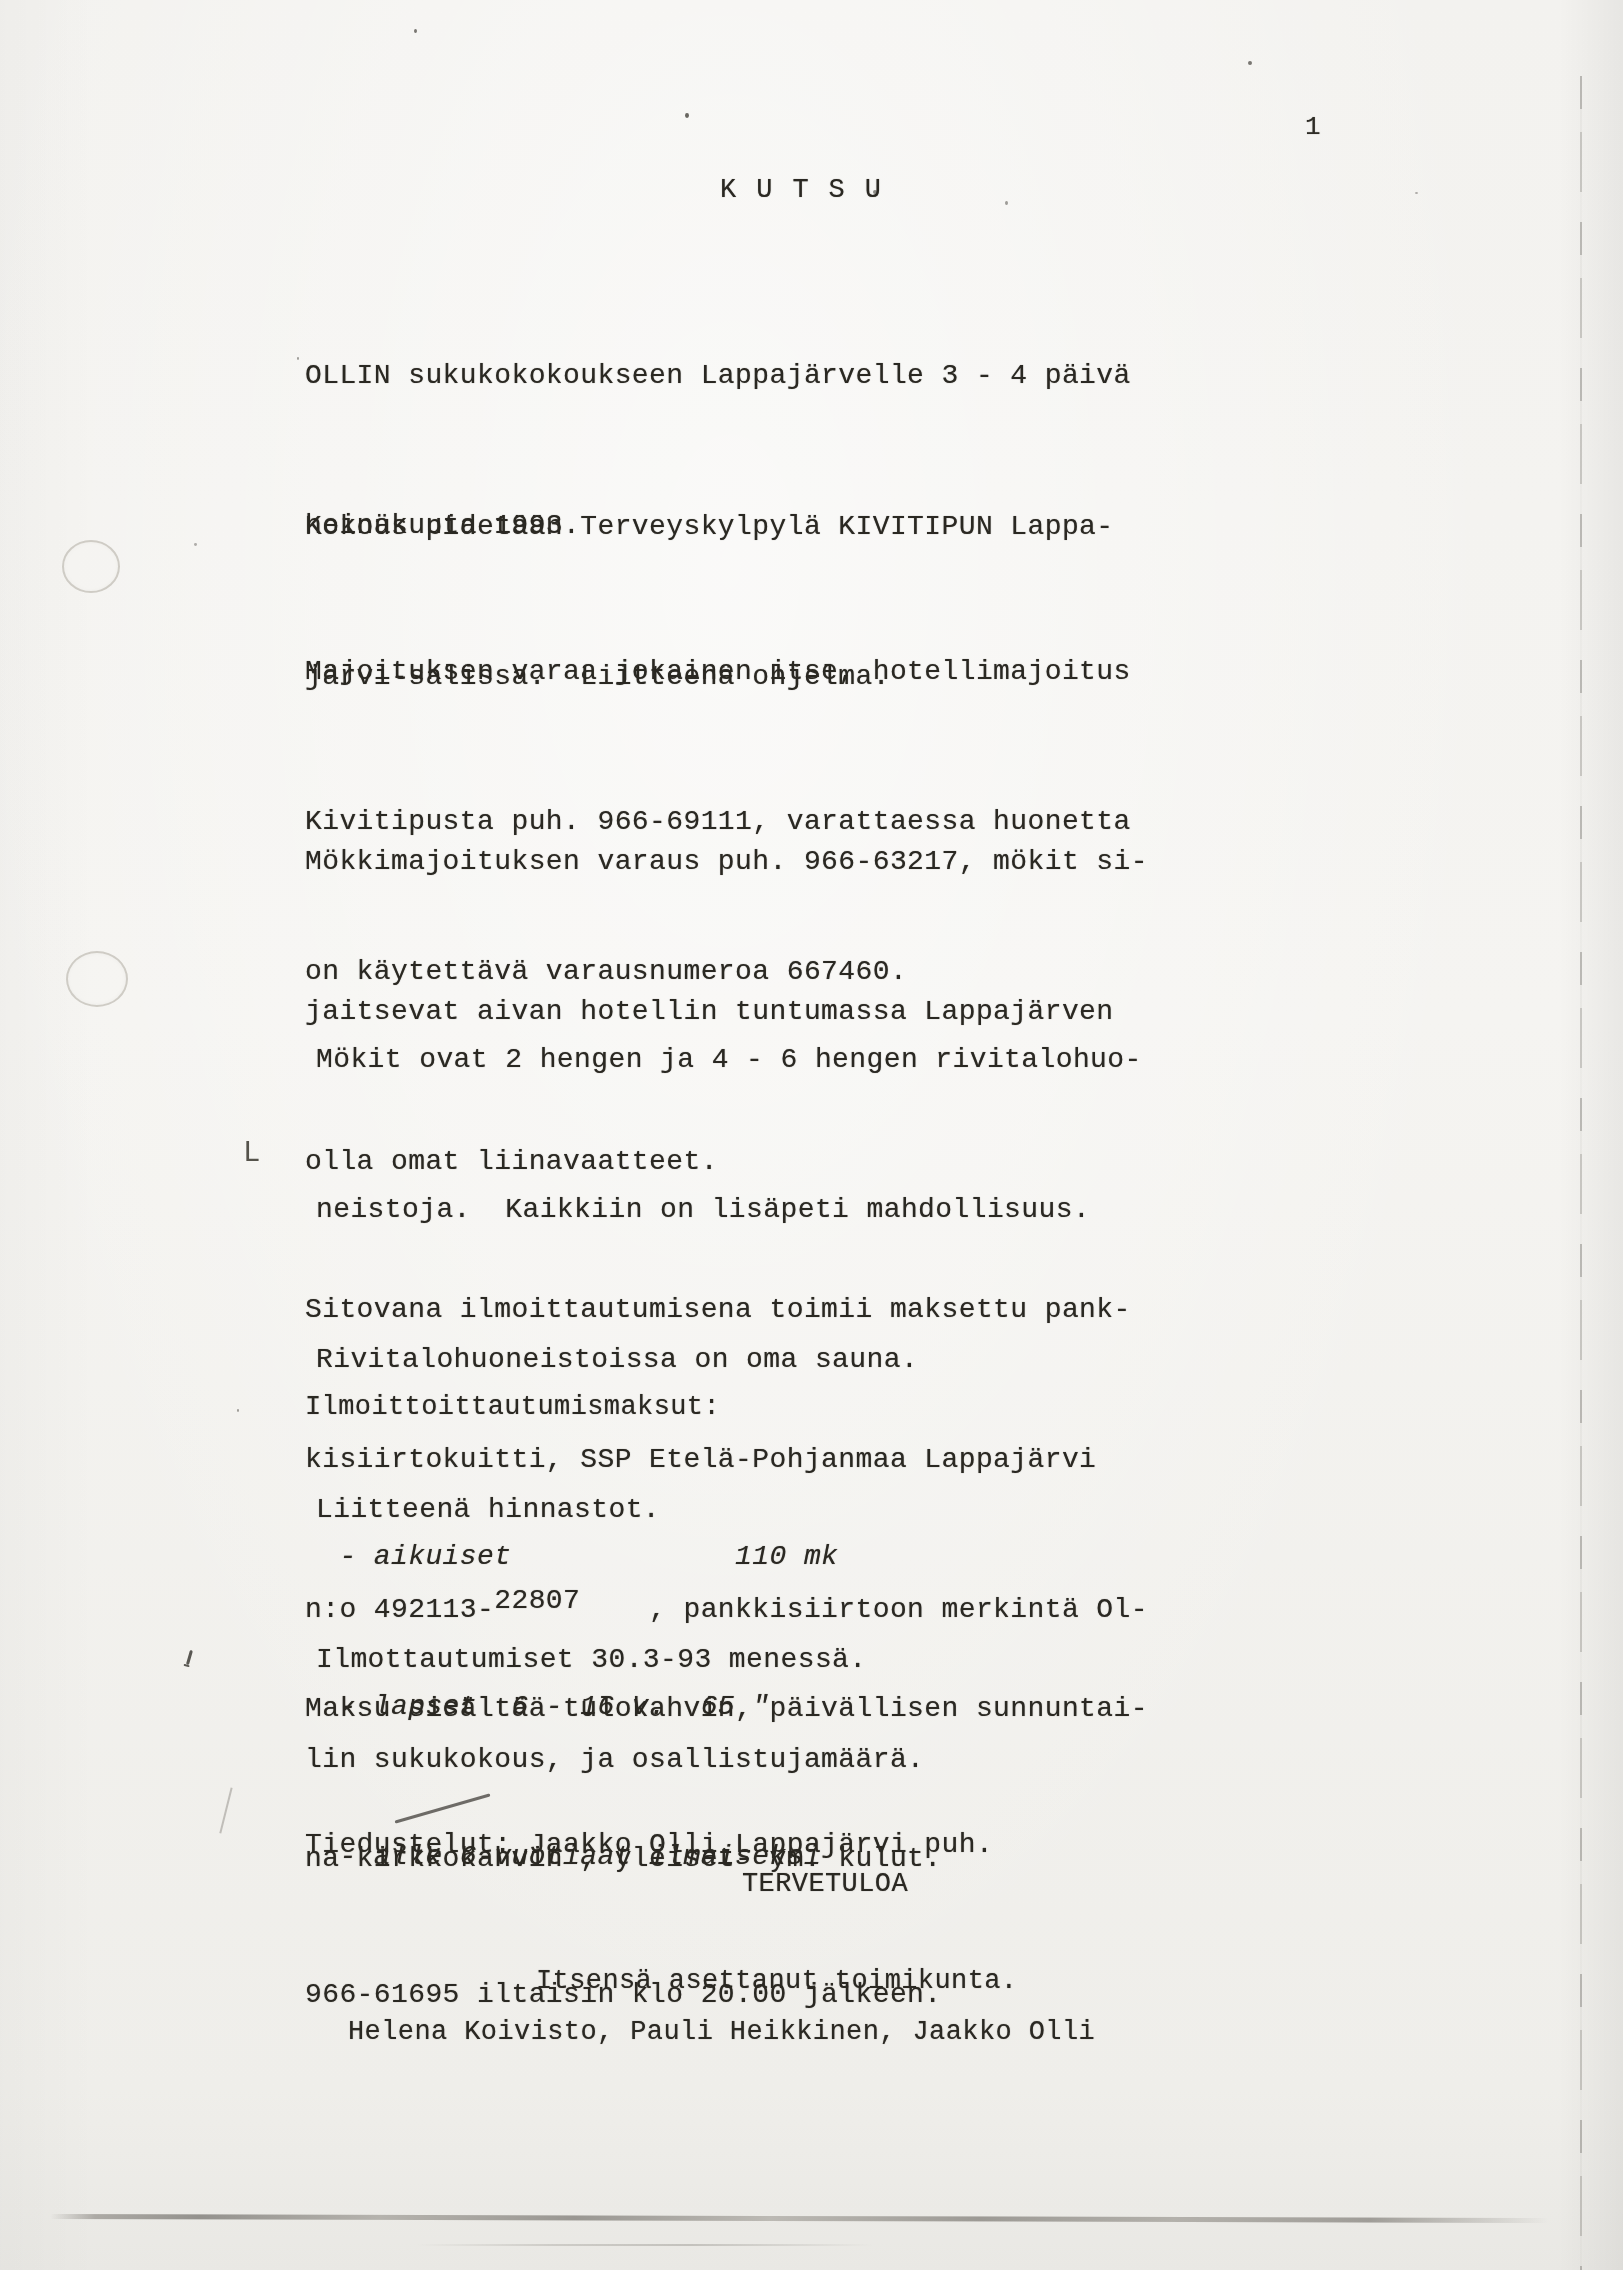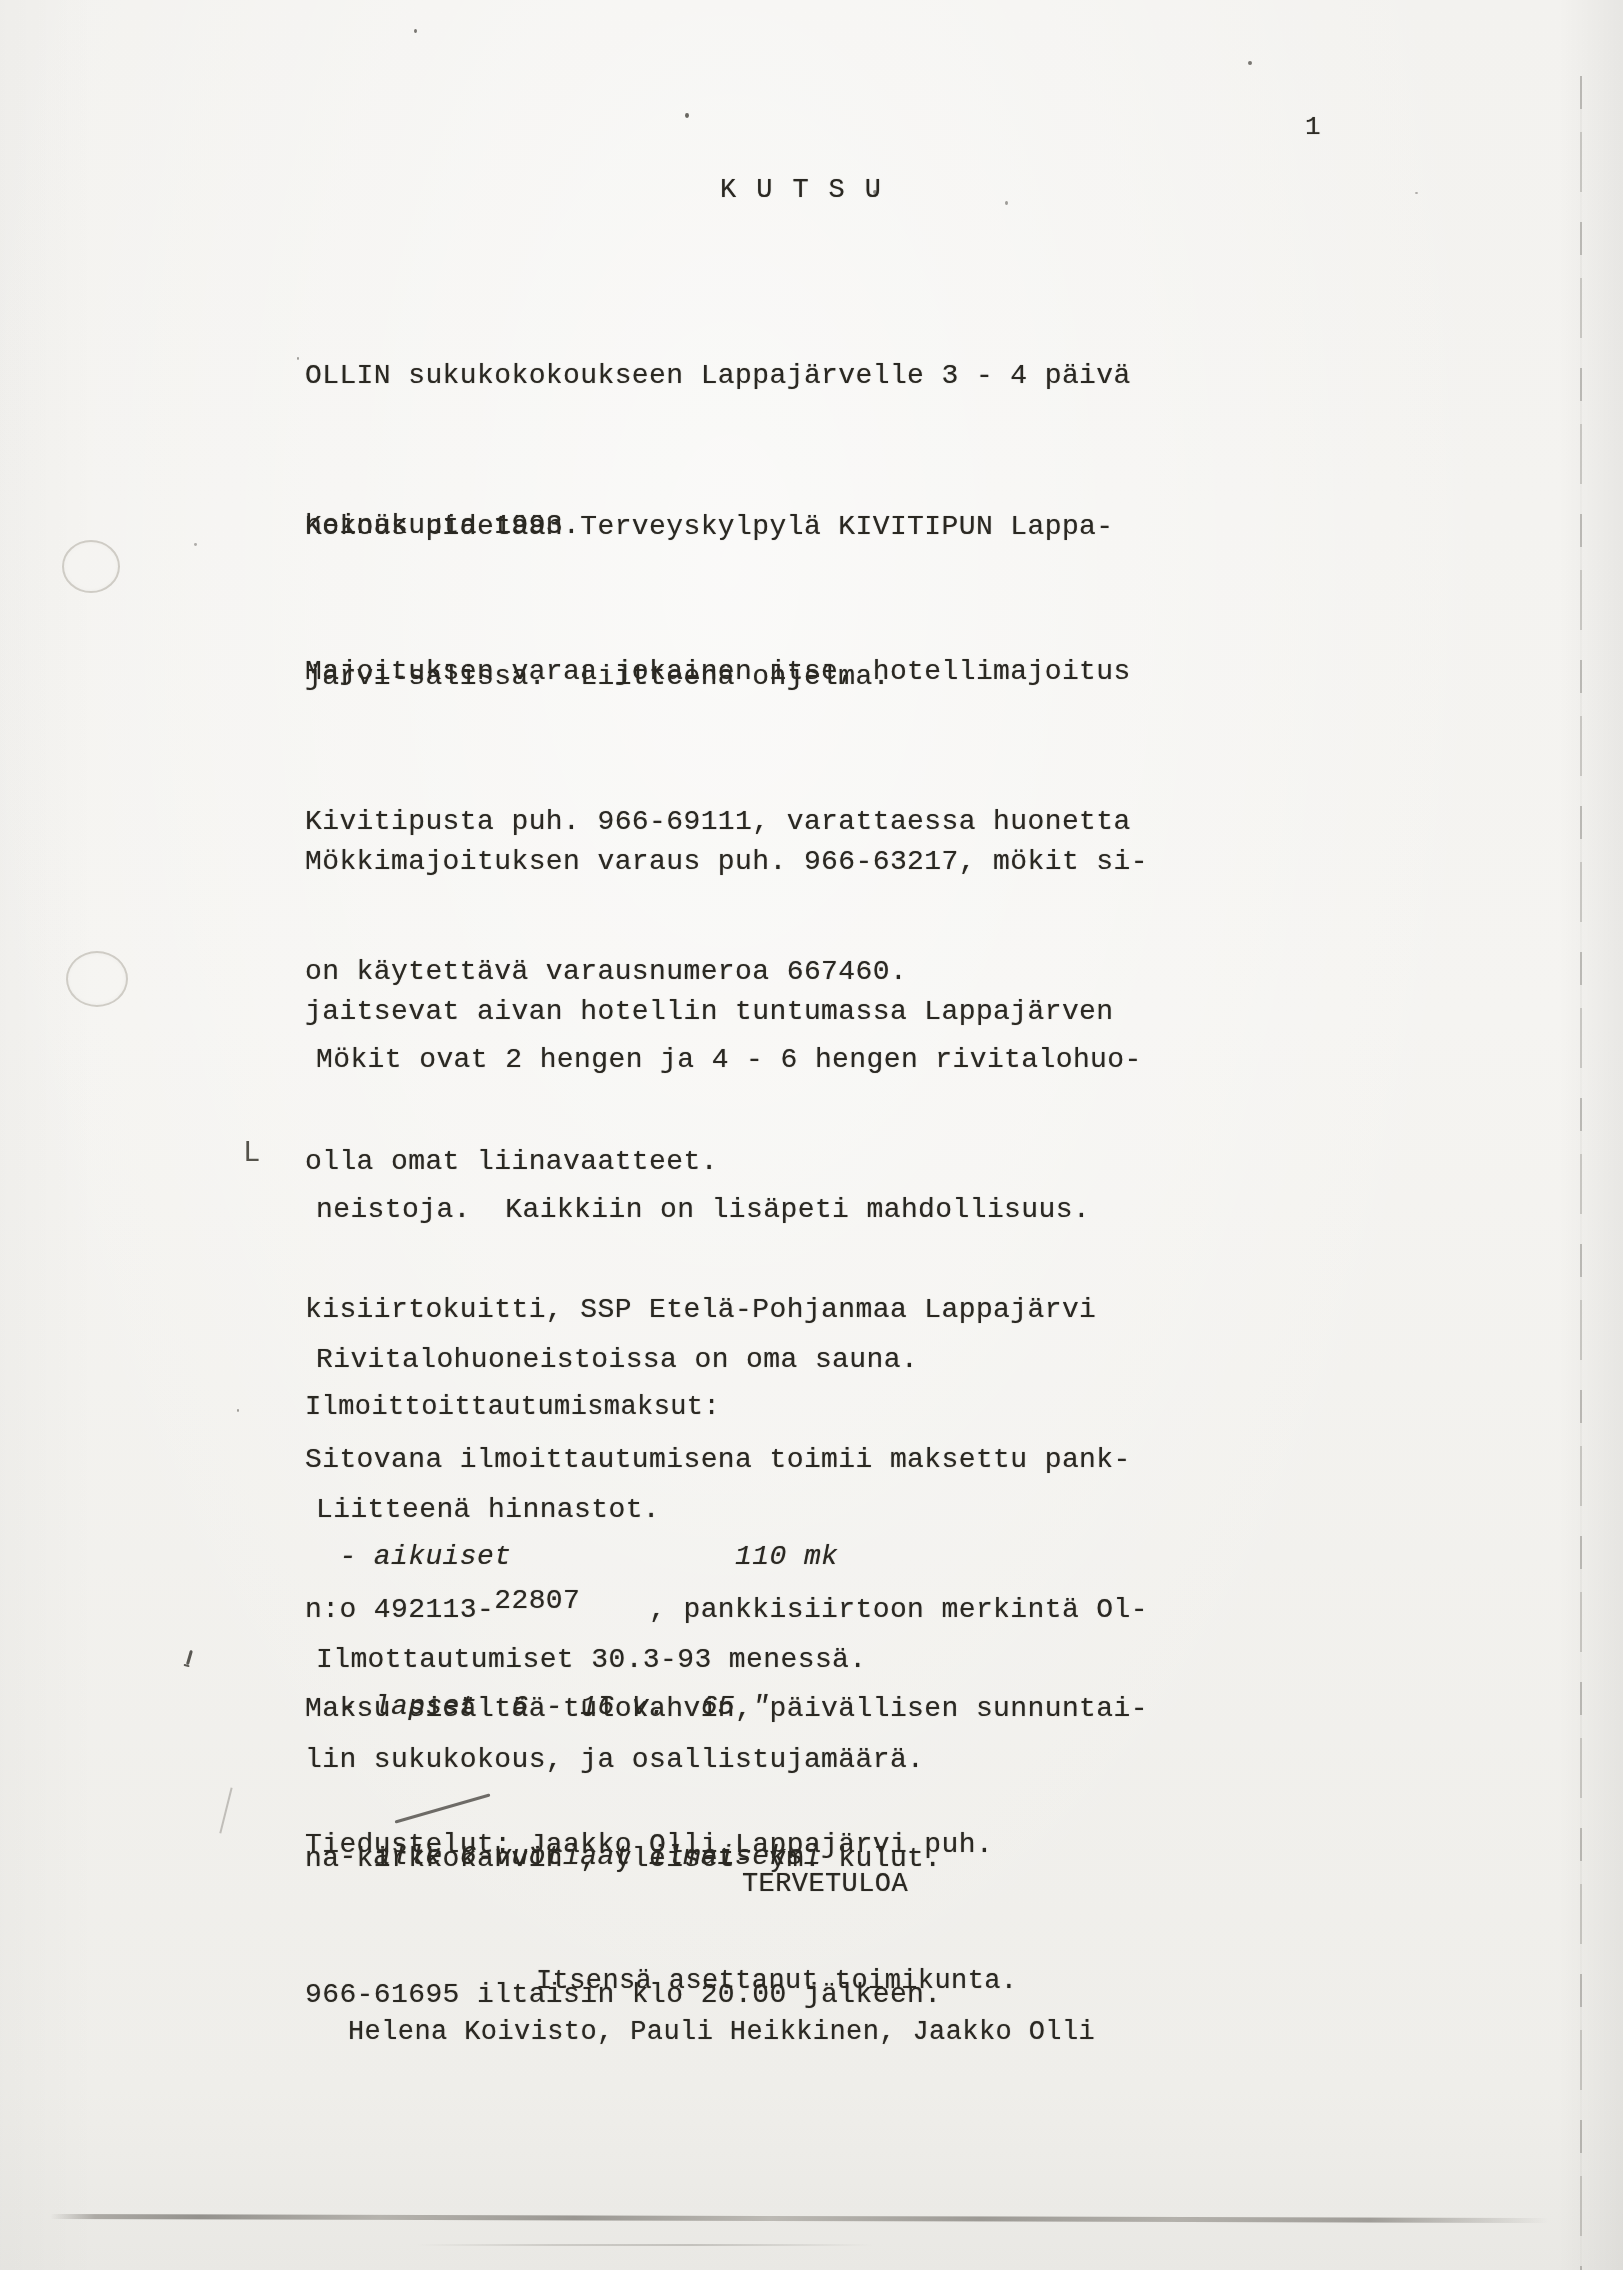--- a/index.html
+++ b/index.html
@@ -119,22 +119,22 @@
     <div>Mökit ovat 2 hengen ja 4 - 6 hengen rivitalohuo-</div>
     <div>neistoja.  Kaikkiin on lisäpeti mahdollisuus.</div>
     <div>Rivitalohuoneistoissa on oma sauna.</div>
     <div>Liitteenä hinnastot.</div>
     <div>Ilmottautumiset 30.3-93 menessä.</div>
   </div>
 
   <div class="margin-L">L</div>
 
   <div class="block" style="left:305px;top:1185px;">
+    <div>Sitovana ilmoittautumisena toimii maksettu pank-</div>
     <div>kisiirtokuitti, SSP Etelä-Pohjanmaa Lappajärvi</div>
-    <div>Sitovana ilmoittautumisena toimii maksettu pank-</div>
     <div><span>n:o 492113-</span><span class="raised">22807</span><span>    , pankkisiirtoon merkintä Ol-</span></div>
     <div>lin sukukokous, ja osallistujamäärä.</div>
   </div>
 
   <div class="tline" style="left:305px;top:1382px;">Ilmoittoittautumismaksut:</div>
 
   <div class="block" style="left:305px;top:1432px;font-style:italic;">
     <div>  - aikuiset             110 mk</div>
     <div>  - lapset  6 - 16 v.  65 "</div>
     <div>  - alle 6-vuotiaat ilmaiseksi</div>

